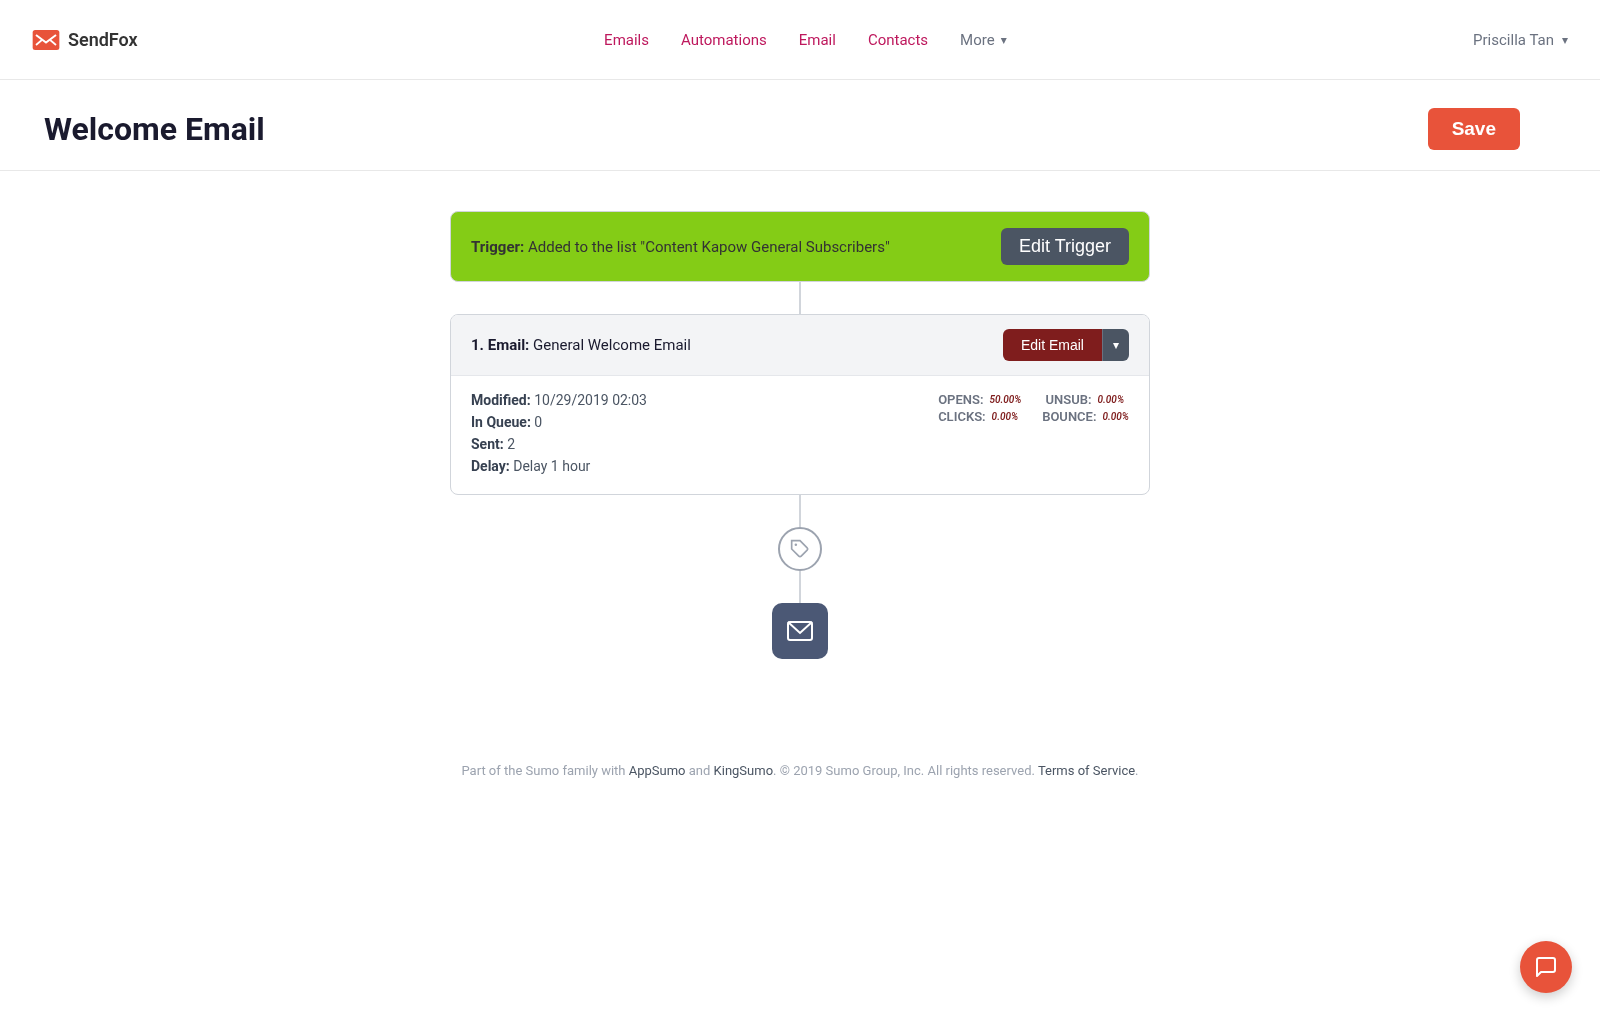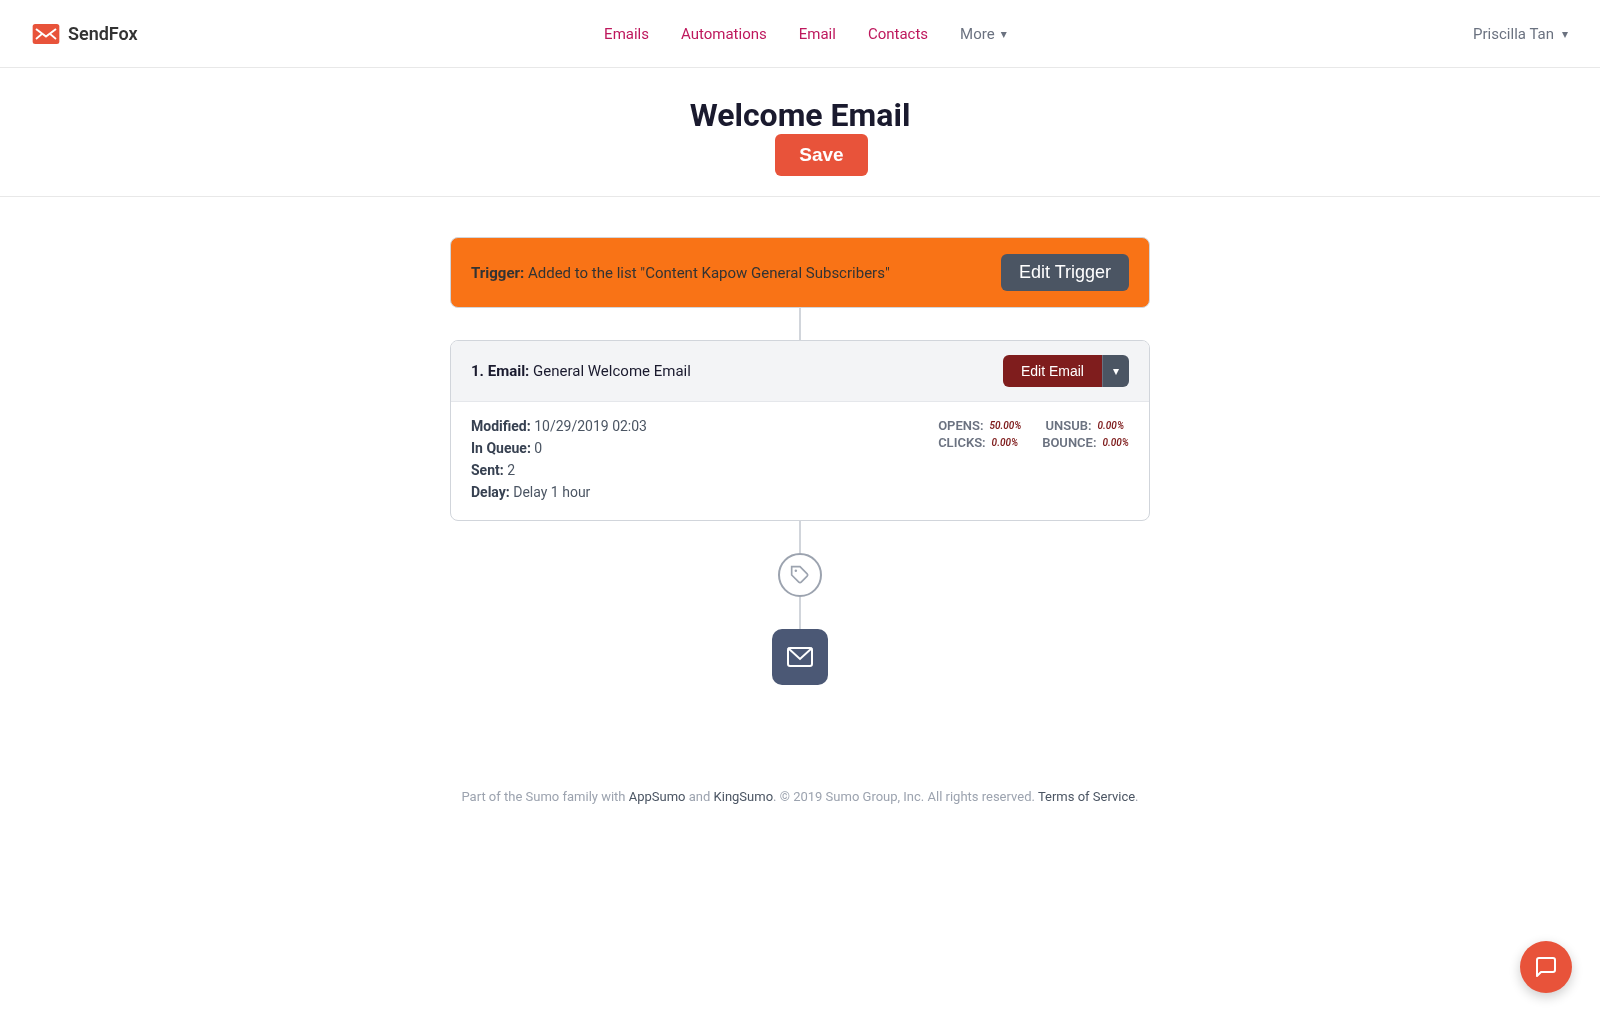--- a/index.html
+++ b/index.html
@@ -4,21 +4,21 @@
   <style>
     * { box-sizing: border-box; margin: 0; padding: 0; }
     body { font-family: -apple-system, BlinkMacSystemFont, 'Segoe UI', Roboto, sans-serif; background: #fff; color: #333; }
 
     
     .navbar {
       display: flex;
       align-items: center;
       justify-content: space-between;
       padding: 0 32px;
-      height: 68px;
+      height: 80px;
       border-bottom: 1px solid #e8e8e8;
     }
     .navbar-brand {
       display: flex;
       align-items: center;
       gap: 8px;
       font-size: 18px;
       font-weight: 600;
       color: #333;
     }
@@ -48,23 +48,22 @@
       font-size: 15px;
       color: #6b7280;
       cursor: pointer;
     }
 
     
     .page-header {
       display: flex;
       align-items: center;
       justify-content: space-between;
-      padding: 28px 80px 20px 80px;
+      padding: 28px 80px 20px 44px;
       border-bottom: 1px solid #e8e8e8;
-      flex-direction: column;
     }
     .page-title {
       font-size: 32px;
       font-weight: 700;
       color: #1a1a2e;
     }
     .save-btn {
       background: #e8533a;
       color: #fff;
       border: none;
@@ -94,21 +93,21 @@
 
     
     .trigger-box {
       width: 100%;
       border: 1px solid #d1d5db;
       border-radius: 8px;
       padding: 16px 20px;
       display: flex;
       align-items: center;
       justify-content: space-between;
-      background: #f97316;
+      background: #84cc16;
     }
     .trigger-text {
       font-size: 15px;
       color: #333;
     }
     .trigger-text strong { font-weight: 700; }
     .edit-trigger-btn {
       background: #4b5563;
       color: #fff;
       border: none;

